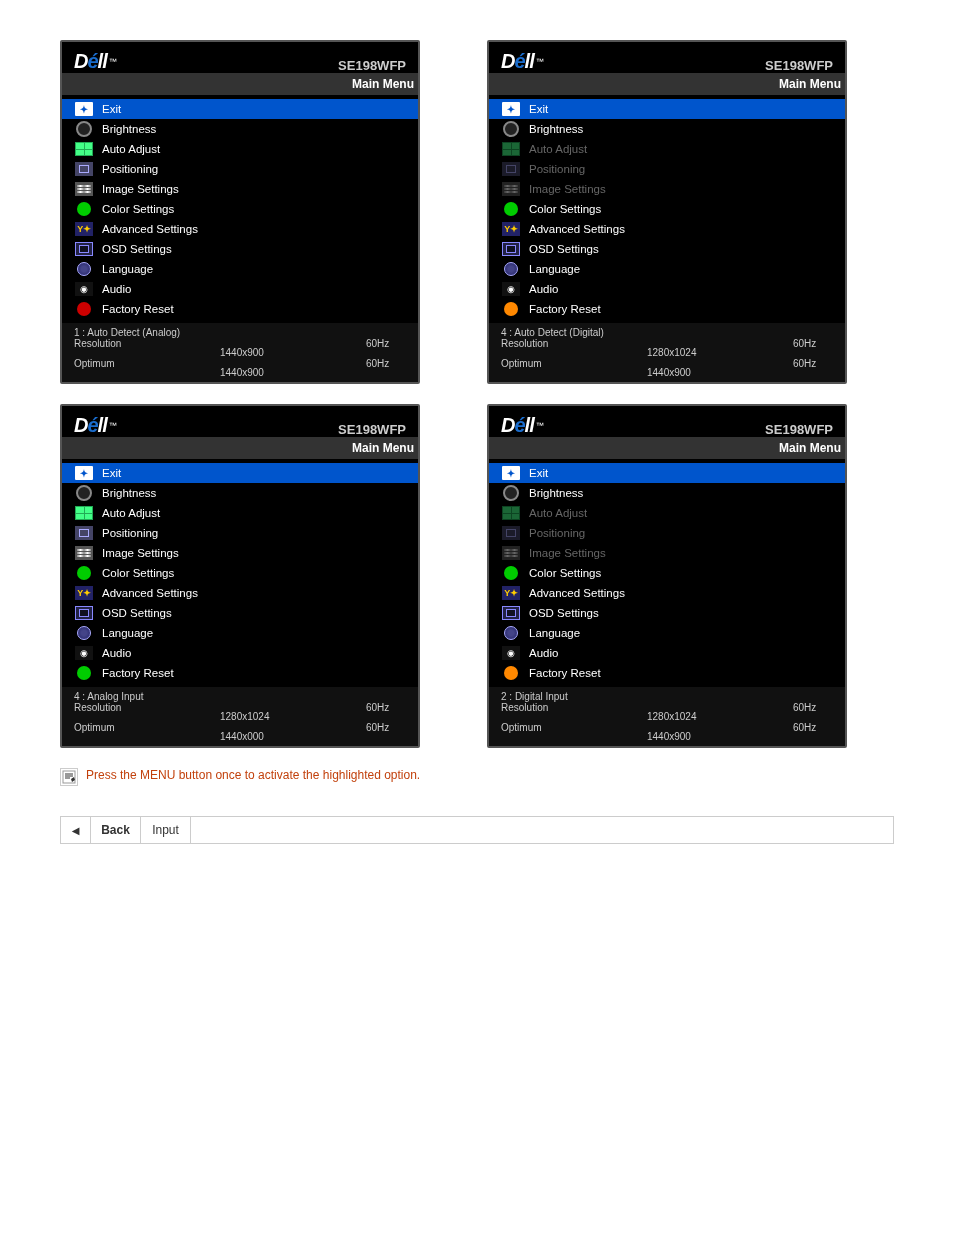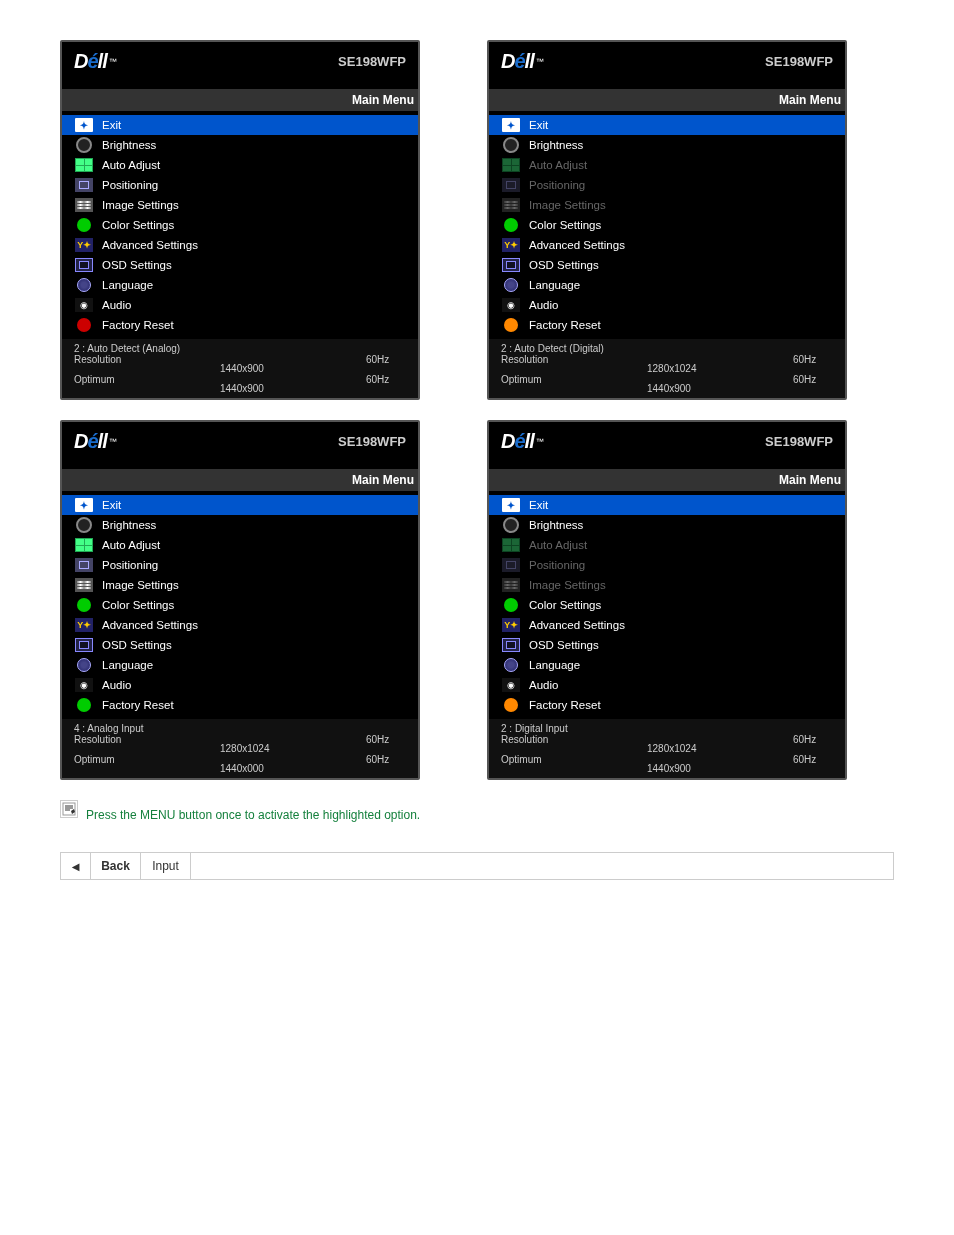--- a/index.html
+++ b/index.html
@@ -26,23 +26,23 @@
     .monitor-panel {
       background: #000;
       border: 2px solid #555;
       border-radius: 2px;
       padding: 0;
       width: 360px;
     }
 
     .monitor-header {
       background: #000;
-      padding: 8px 12px 16px;
-      display: flex;
-      align-items: center;
+      padding: 8px 12px 0;
+      display: flex;
+      align-items: flex-end;
       justify-content: space-between;
     }
 
     .dell-logo {
       display: flex;
       align-items: center;
       gap: 2px;
     }
 
     .menu-title-bar {
@@ -251,22 +251,22 @@
       flex-shrink: 0;
     }
 
     .note-icon svg {
       width: 14px;
       height: 14px;
     }
 
     .note-text {
       font-size: 12px;
-      color: #15803d;
-      margin-top: 8px;
+      color: #c2410c;
+      margin-top: 0;
     }
 
     .bottom-nav {
       margin-top: 30px;
       border: 1px solid #ccc;
       display: flex;
       height: 28px;
     }
 
     .nav-cell {
@@ -377,21 +377,21 @@
           <span>Audio</span>
         </div>
         <div class="menu-item">
           <div class="menu-icon">
             <div class="icon-factory-reset"></div>
           </div>
           <span>Factory Reset</span>
         </div>
       </div>
       <div class="monitor-footer">
-        <div>2 : Auto Detect (Analog)</div>
+        <div>1 : Auto Detect (Analog)</div>
         <div class="footer-line">
           <span class="label">Resolution</span>
           <span class="value1">1440x900</span>
           <span class="value2">60Hz</span>
         </div>
         <div class="footer-line">
           <span class="label">Optimum</span>
           <span class="value1">1440x900</span>
           <span class="value2">60Hz</span>
         </div>
@@ -482,21 +482,21 @@
           <span>Audio</span>
         </div>
         <div class="menu-item">
           <div class="menu-icon">
             <div class="icon-color-dot-orange"></div>
           </div>
           <span>Factory Reset</span>
         </div>
       </div>
       <div class="monitor-footer">
-        <div>2 : Auto Detect (Digital)</div>
+        <div>4 : Auto Detect (Digital)</div>
         <div class="footer-line">
           <span class="label">Resolution</span>
           <span class="value1">1280x1024</span>
           <span class="value2">60Hz</span>
         </div>
         <div class="footer-line">
           <span class="label">Optimum</span>
           <span class="value1">1440x900</span>
           <span class="value2">60Hz</span>
         </div>

